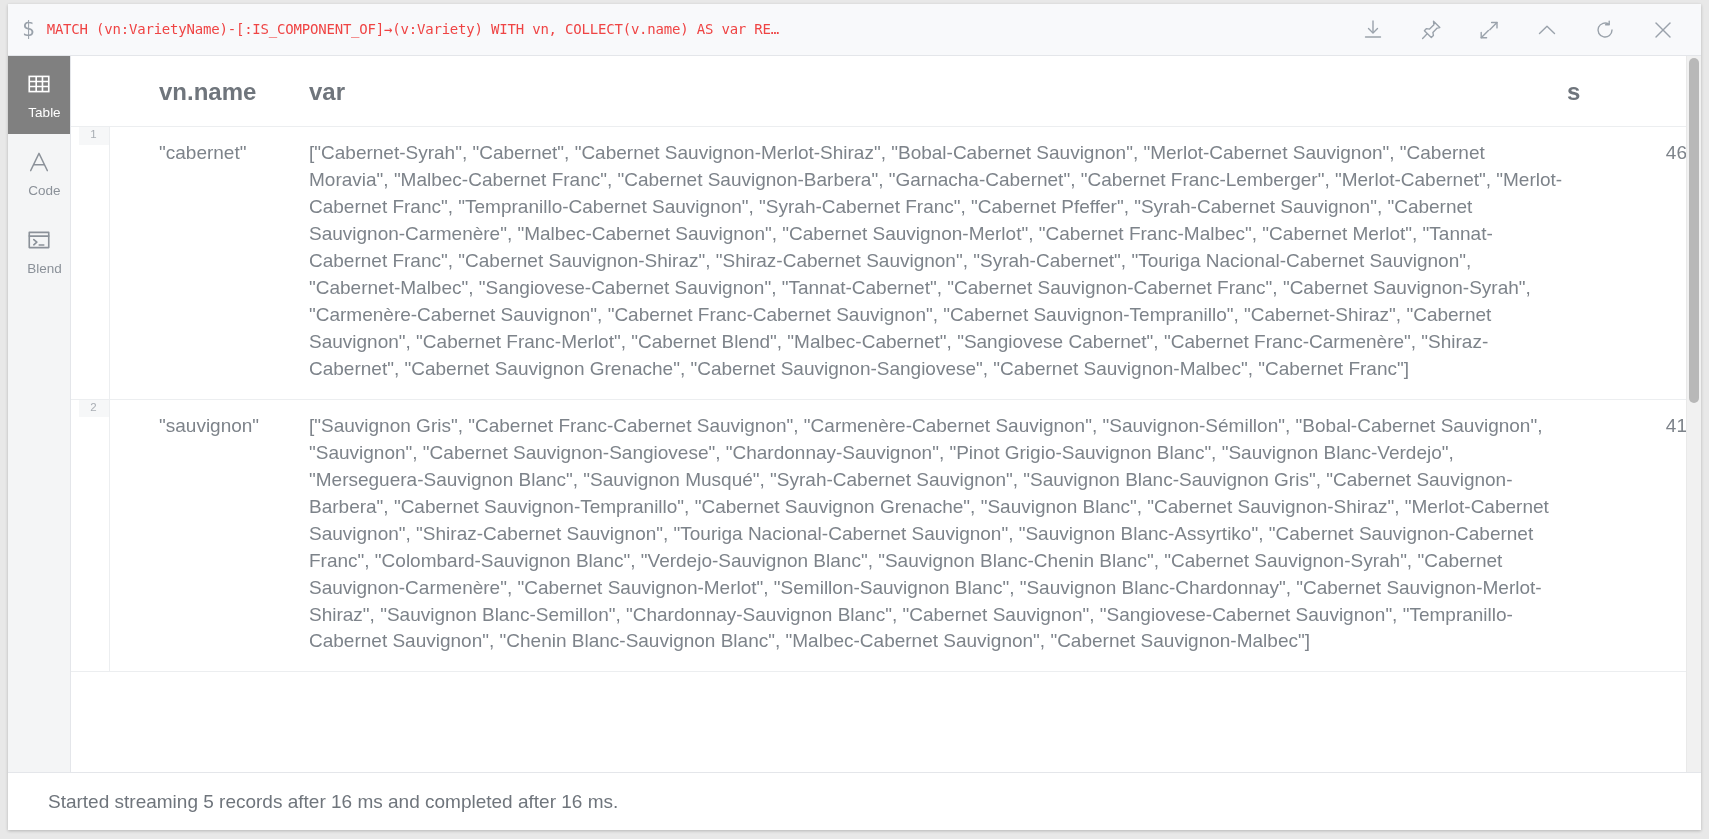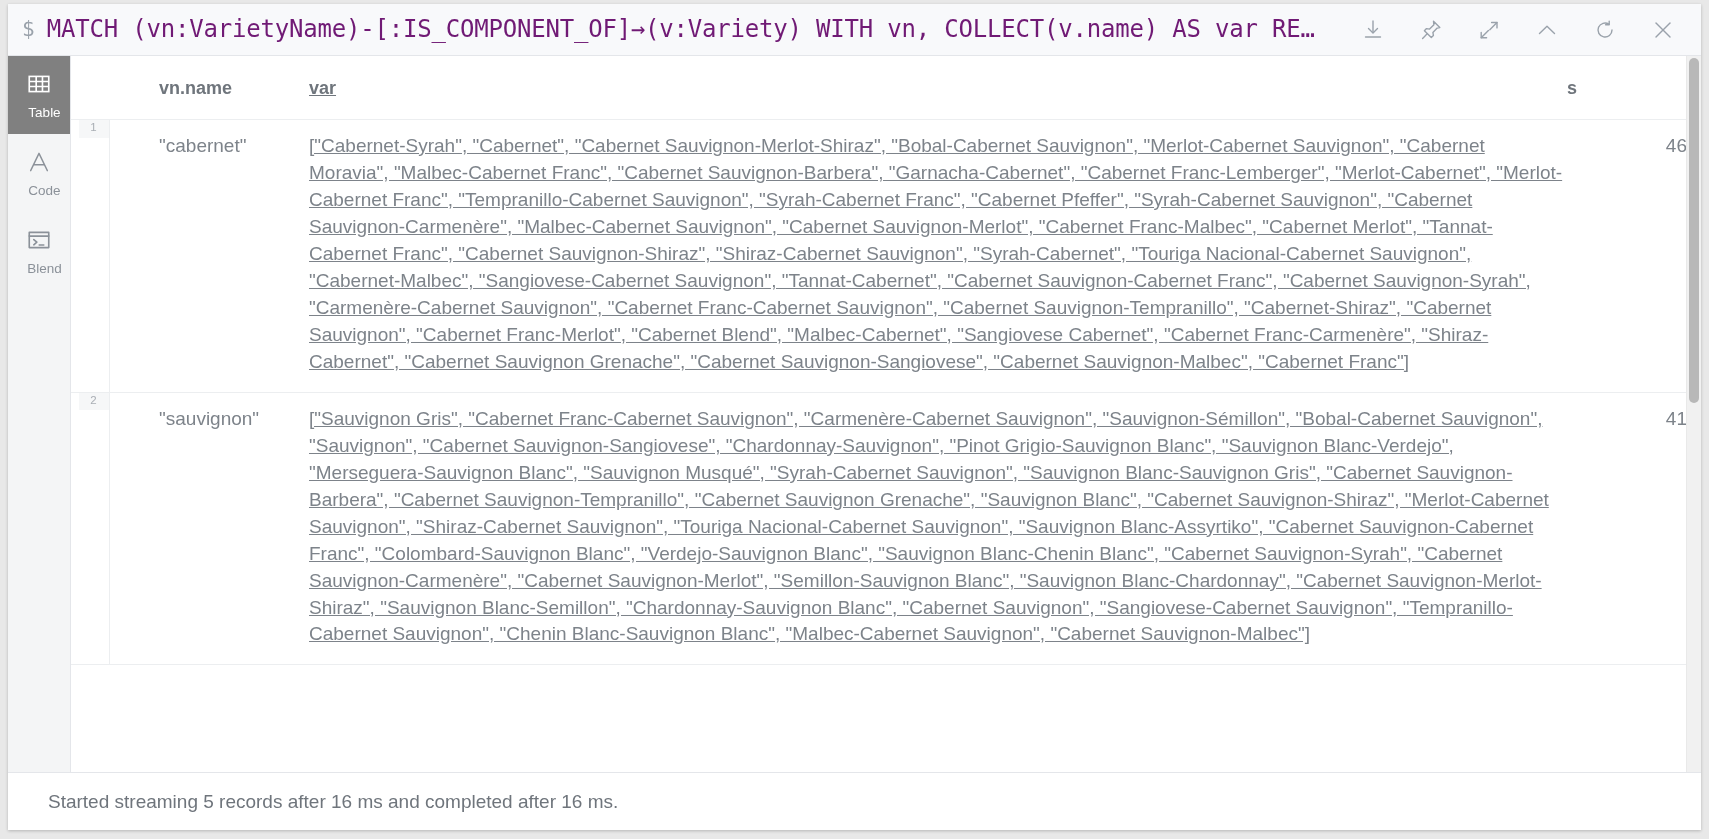--- a/index.html
+++ b/index.html
@@ -42,23 +42,23 @@
   .prompt-sigil {
     color: #9aa2ab;
     font-family: "DejaVu Sans Mono", monospace;
     font-size: 21px;
     margin-right: 12px;
     flex: 0 0 auto;
     line-height: 1;
   }
   .query-text {
     flex: 1 1 auto;
-    color: #701a75;
+    color: #ef4444;
     font-family: "DejaVu Sans Mono", monospace;
-    font-size: 24px;
+    font-size: 14px;
     letter-spacing: -0.2px;
     white-space: nowrap;
     overflow: hidden;
     text-overflow: clip;
     line-height: 1.2;
   }
   .tb-actions {
     flex: 0 0 auto;
     display: flex;
     align-items: center;
@@ -135,32 +135,32 @@
     overflow: hidden;
     position: relative;
   }
   table.rt {
     width: calc(100% - 14px);
     border-collapse: collapse;
     table-layout: fixed;
   }
   table.rt th {
     text-align: left;
-    font-size: 18px;
+    font-size: 24px;
     color: #6f757c;
     font-weight: bold;
     padding: 22px 0 20px 0;
     border-bottom: 1px solid #eceef0;
     background: #fff;
     font-family: "Liberation Sans", sans-serif;
   }
   th.c-idx, td.c-idx { width: 38px; }
   th.c-pad, td.c-pad { width: 50px; }
   th.c-name, td.c-name { width: 150px; }
-  th.c-var,  td.c-var  { width: auto; text-decoration: underline; }
+  th.c-var,  td.c-var  { width: auto; }
   th.c-s,    td.c-s    { width: 120px; text-align: right; padding-right: 34px; }
 
   table.rt td {
     font-size: 19px;
     color: #7d838a;
     vertical-align: top;
     padding: 13px 0 16px 0;
     border-bottom: 1px solid #eceef0;
     line-height: 1.42;
     font-family: "Liberation Sans", sans-serif;

